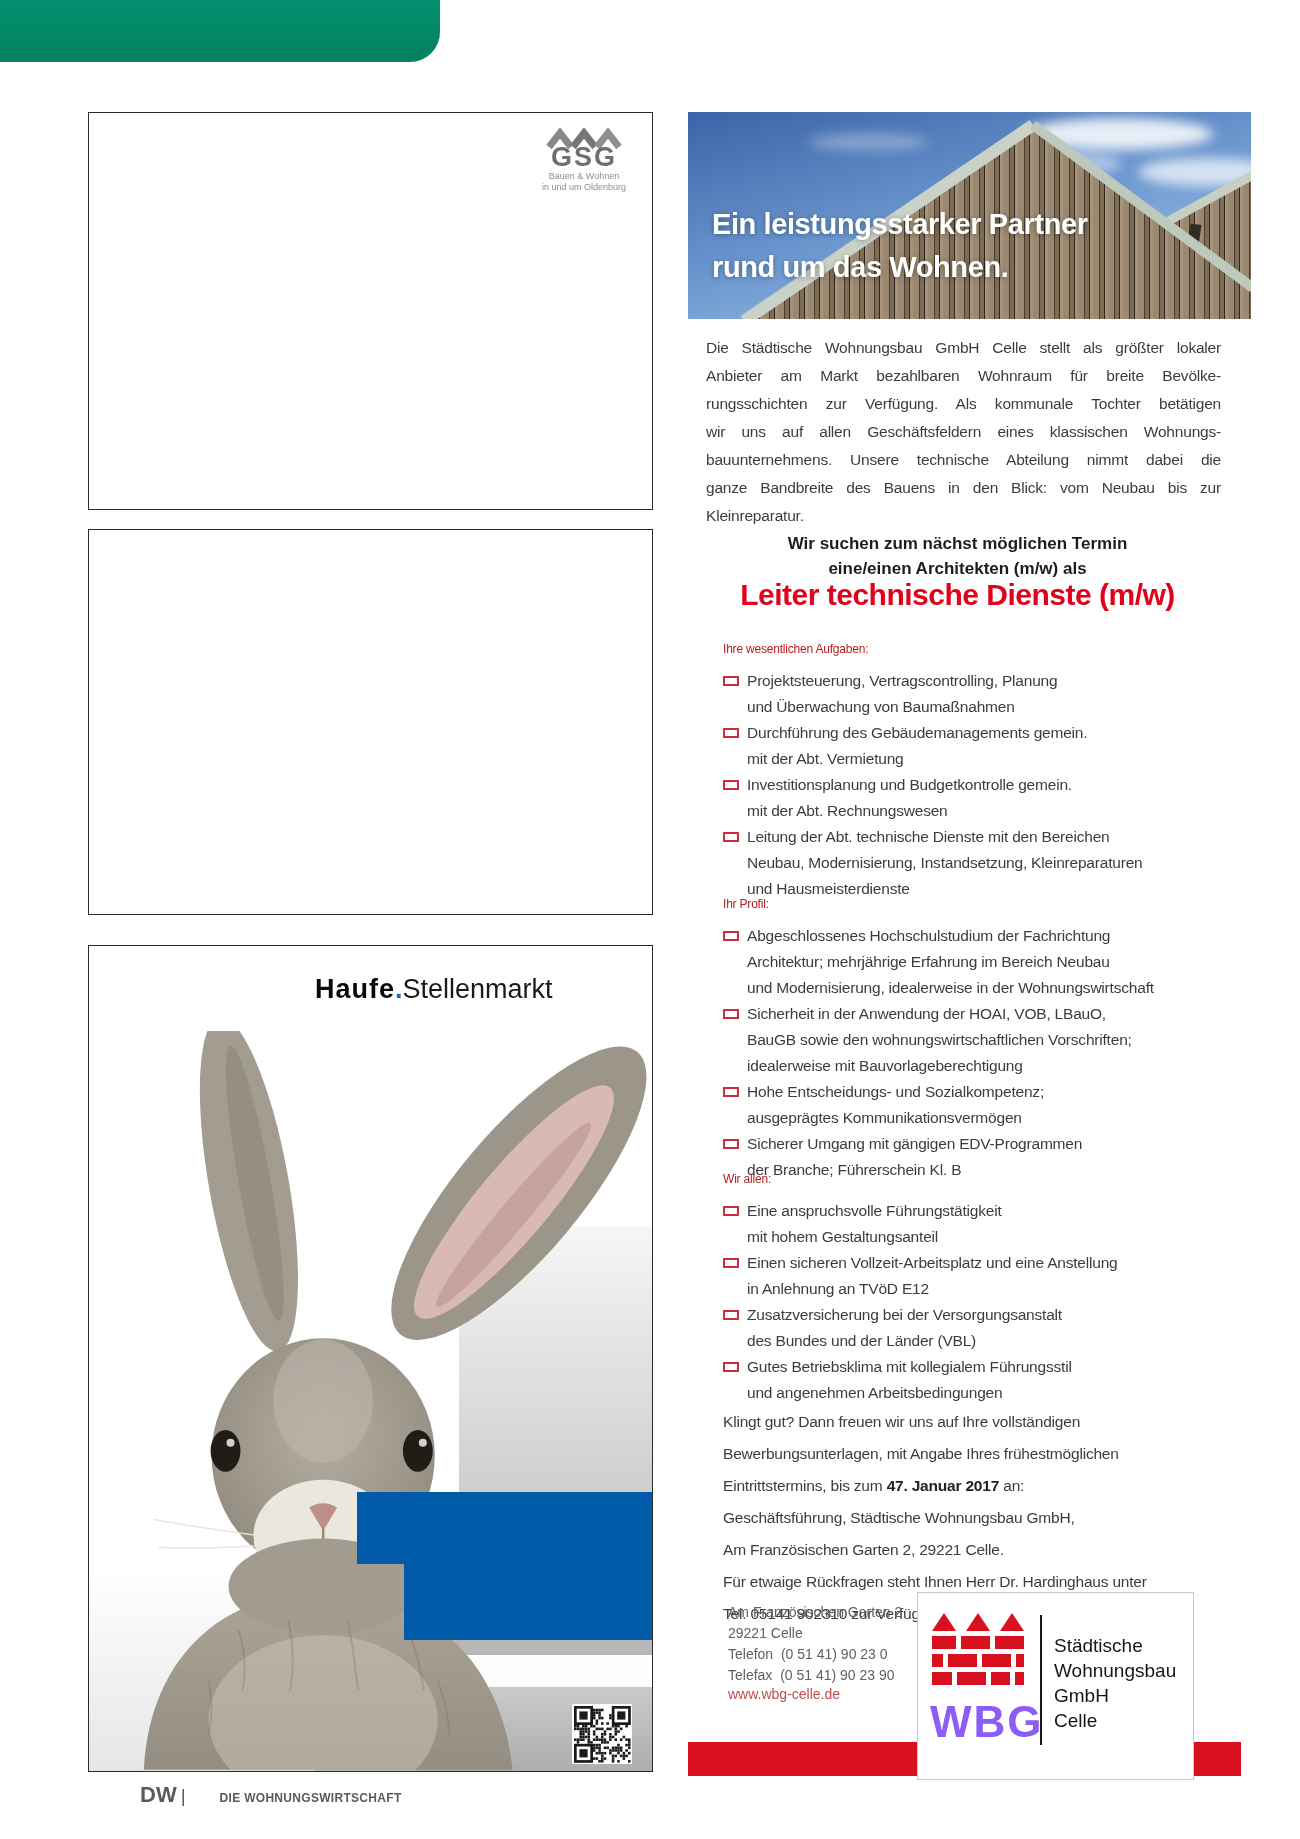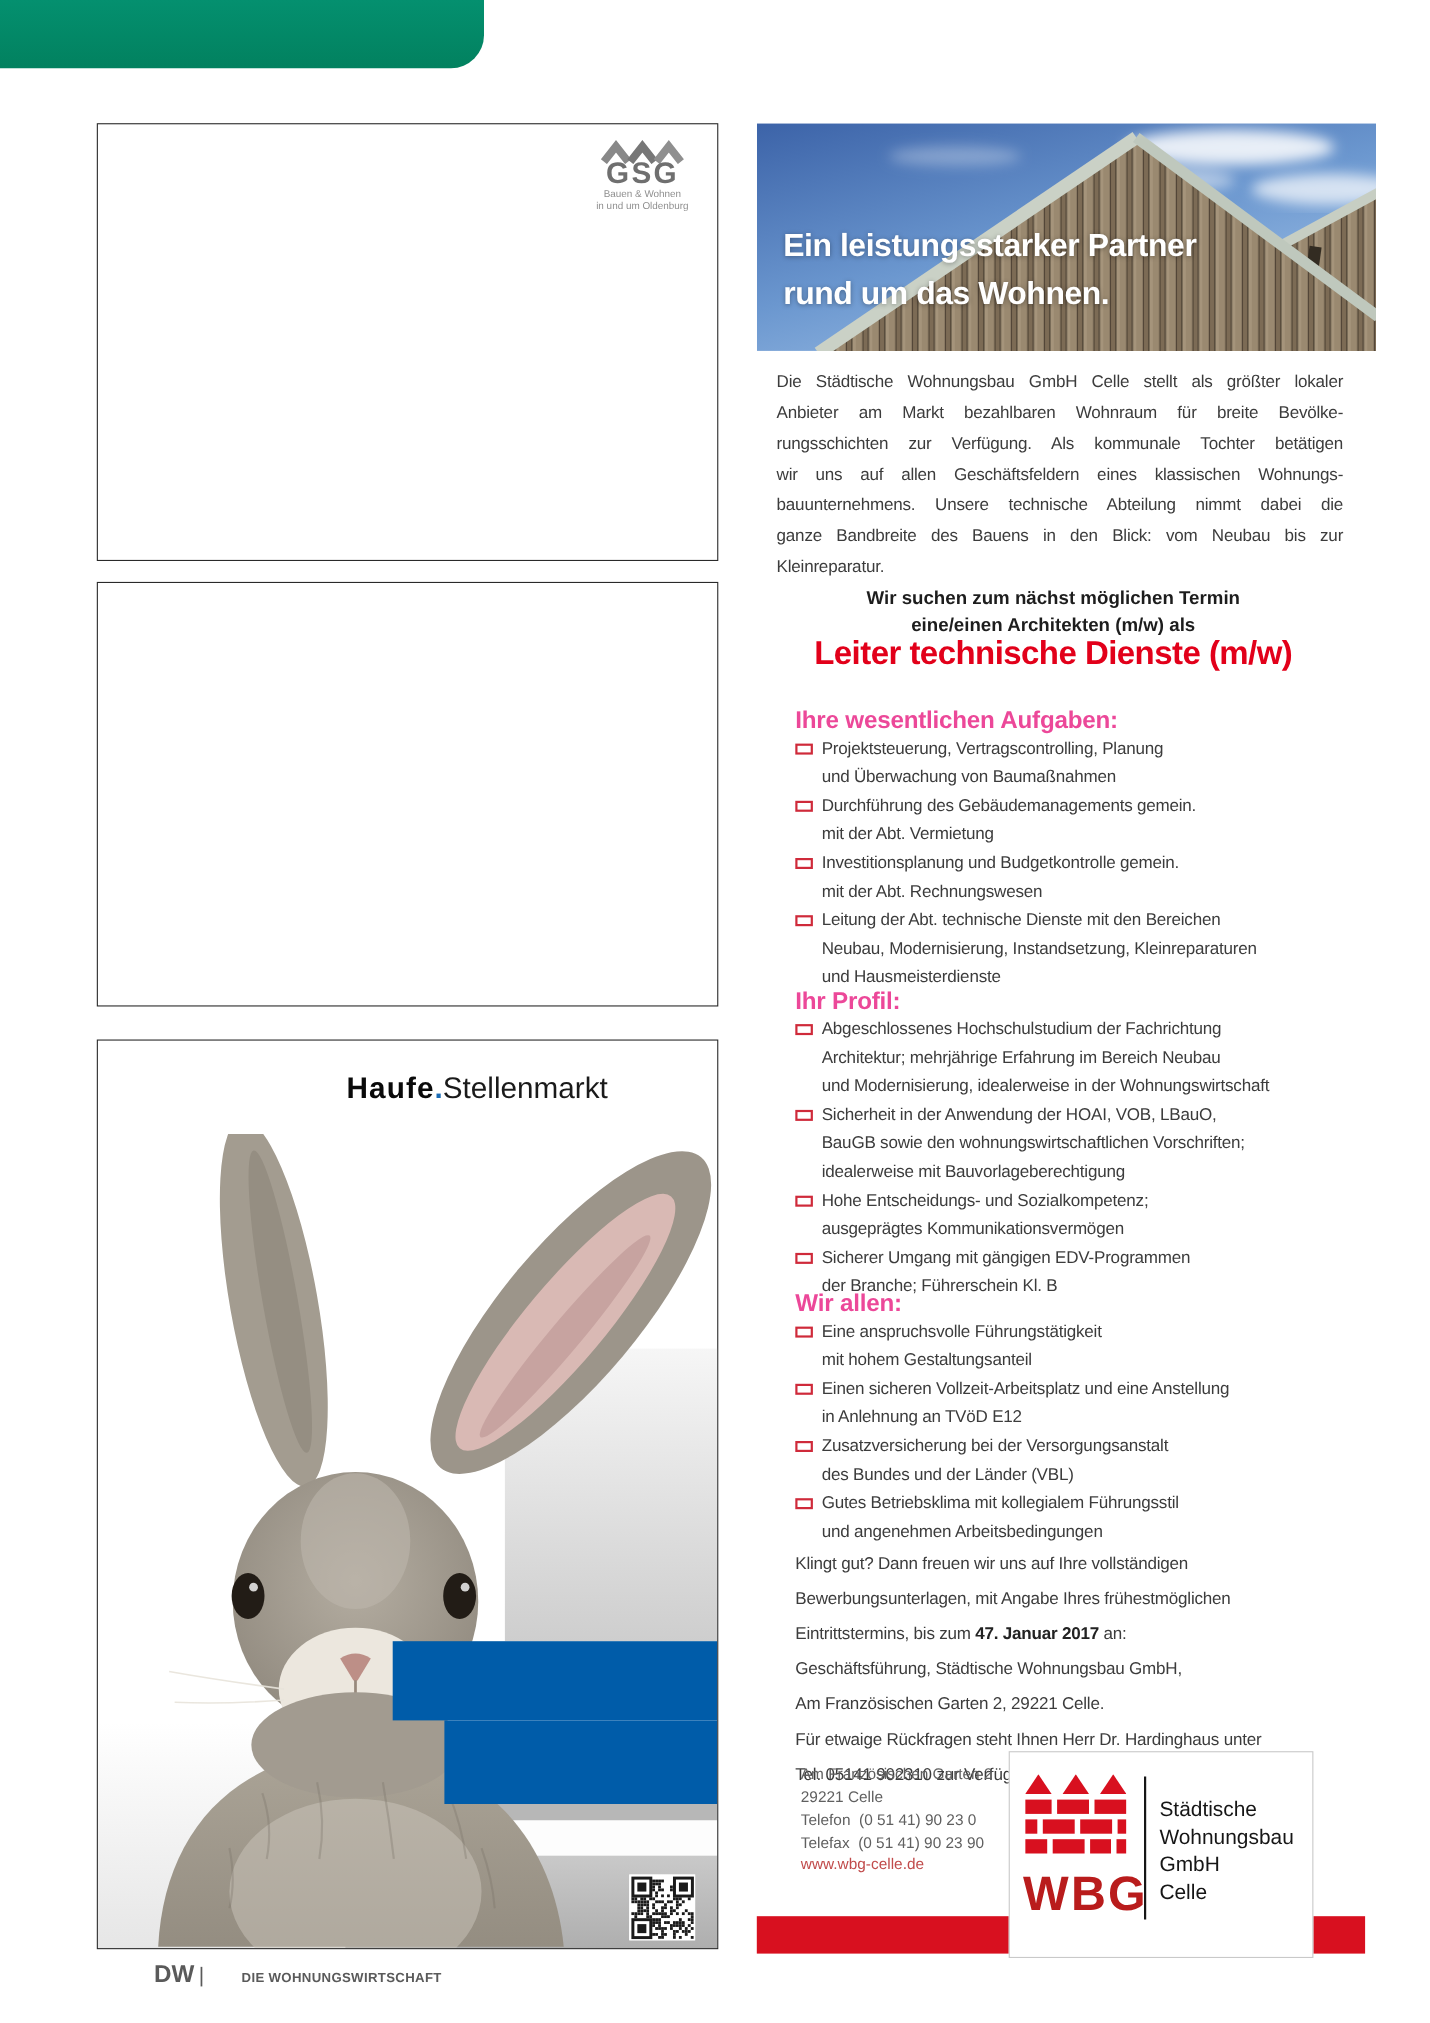--- a/index.html
+++ b/index.html
@@ -49,41 +49,41 @@
   .hero-l1{top:96px;} .hero-l2{top:139px;}
 
   
   .intro{position:absolute;left:706px;top:334px;width:515px;font-size:15.5px;
     letter-spacing:-0.2px;line-height:28px;white-space:pre-line;
     text-align:justify;text-align-last:justify;color:#3c3c3c;}
   .vacancy{position:absolute;left:690px;top:531px;width:535px;text-align:center;
     font-size:17px;font-weight:bold;line-height:25px;white-space:pre-line;color:#1d1d1d;}
   .job-title{position:absolute;left:690px;top:578px;width:535px;text-align:center;
     font-size:30px;font-weight:bold;letter-spacing:-0.5px;color:#e2001a;white-space:nowrap;}
-  .sec-h{position:absolute;left:723px;width:500px;font-size:22px;font-weight:bold;
-    color:#ec4899;letter-spacing:-0.2px;}
+  .sec-h{position:absolute;left:723px;width:500px;font-size:12px;font-weight:normal;
+    color:#b91c1c;letter-spacing:-0.2px;}
   .item{position:absolute;left:723px;width:492px;}
   .bullet{position:absolute;left:0;top:8px;width:12px;height:6px;
     border:2px solid #cf2a3a;background:transparent;display:block;}
   .item-text{display:block;margin-left:24px;font-size:15.5px;letter-spacing:-0.2px;
     line-height:26px;white-space:pre-line;color:#3c3c3c;}
   .closing{position:absolute;left:723px;top:1406px;width:500px;font-size:15.5px;
     letter-spacing:-0.2px;line-height:32px;white-space:pre-line;color:#3c3c3c;}
   .closing .bold{font-weight:bold;color:#222;}
 
   
   .contact{position:absolute;left:728px;top:1602px;width:230px;font-size:14px;
     line-height:21px;white-space:pre-line;color:#606060;}
   .website{position:absolute;left:728px;top:1686px;font-size:14px;color:#c14b4b;cursor:pointer;}
   .redbar{position:absolute;left:688px;top:1742px;width:553px;height:34px;background:#d8101f;}
   .wbgbox{position:absolute;left:917px;top:1592px;width:277px;height:188px;background:#fff;
     border:1px solid #c9c9c9;box-sizing:border-box;z-index:2;}
   .bricks{position:absolute;left:14px;top:20px;}
   .wbg-acr{position:absolute;left:12px;top:104px;font-size:44px;font-weight:800;
-    color:#b91c1c;letter-spacing:2px;}
+    color:#8b5cf6;letter-spacing:2px;}
   .wbg-div{position:absolute;left:122px;top:22px;width:2px;height:130px;background:#161616;}
   .wbg-co{position:absolute;left:136px;top:40px;font-size:19px;line-height:25px;
     white-space:pre-line;color:#161616;}
 
   
   .dwfooter{position:absolute;left:140px;top:1782px;display:flex;align-items:baseline;color:#5a5a5a;}
   .dw{font-size:22px;font-weight:800;}
   .dwbar{font-size:19px;font-weight:400;margin:0 6px 0 4px;}
   .dwmag{font-size:12px;font-weight:bold;letter-spacing:.3px;padding-left:28px;}
 </style>

